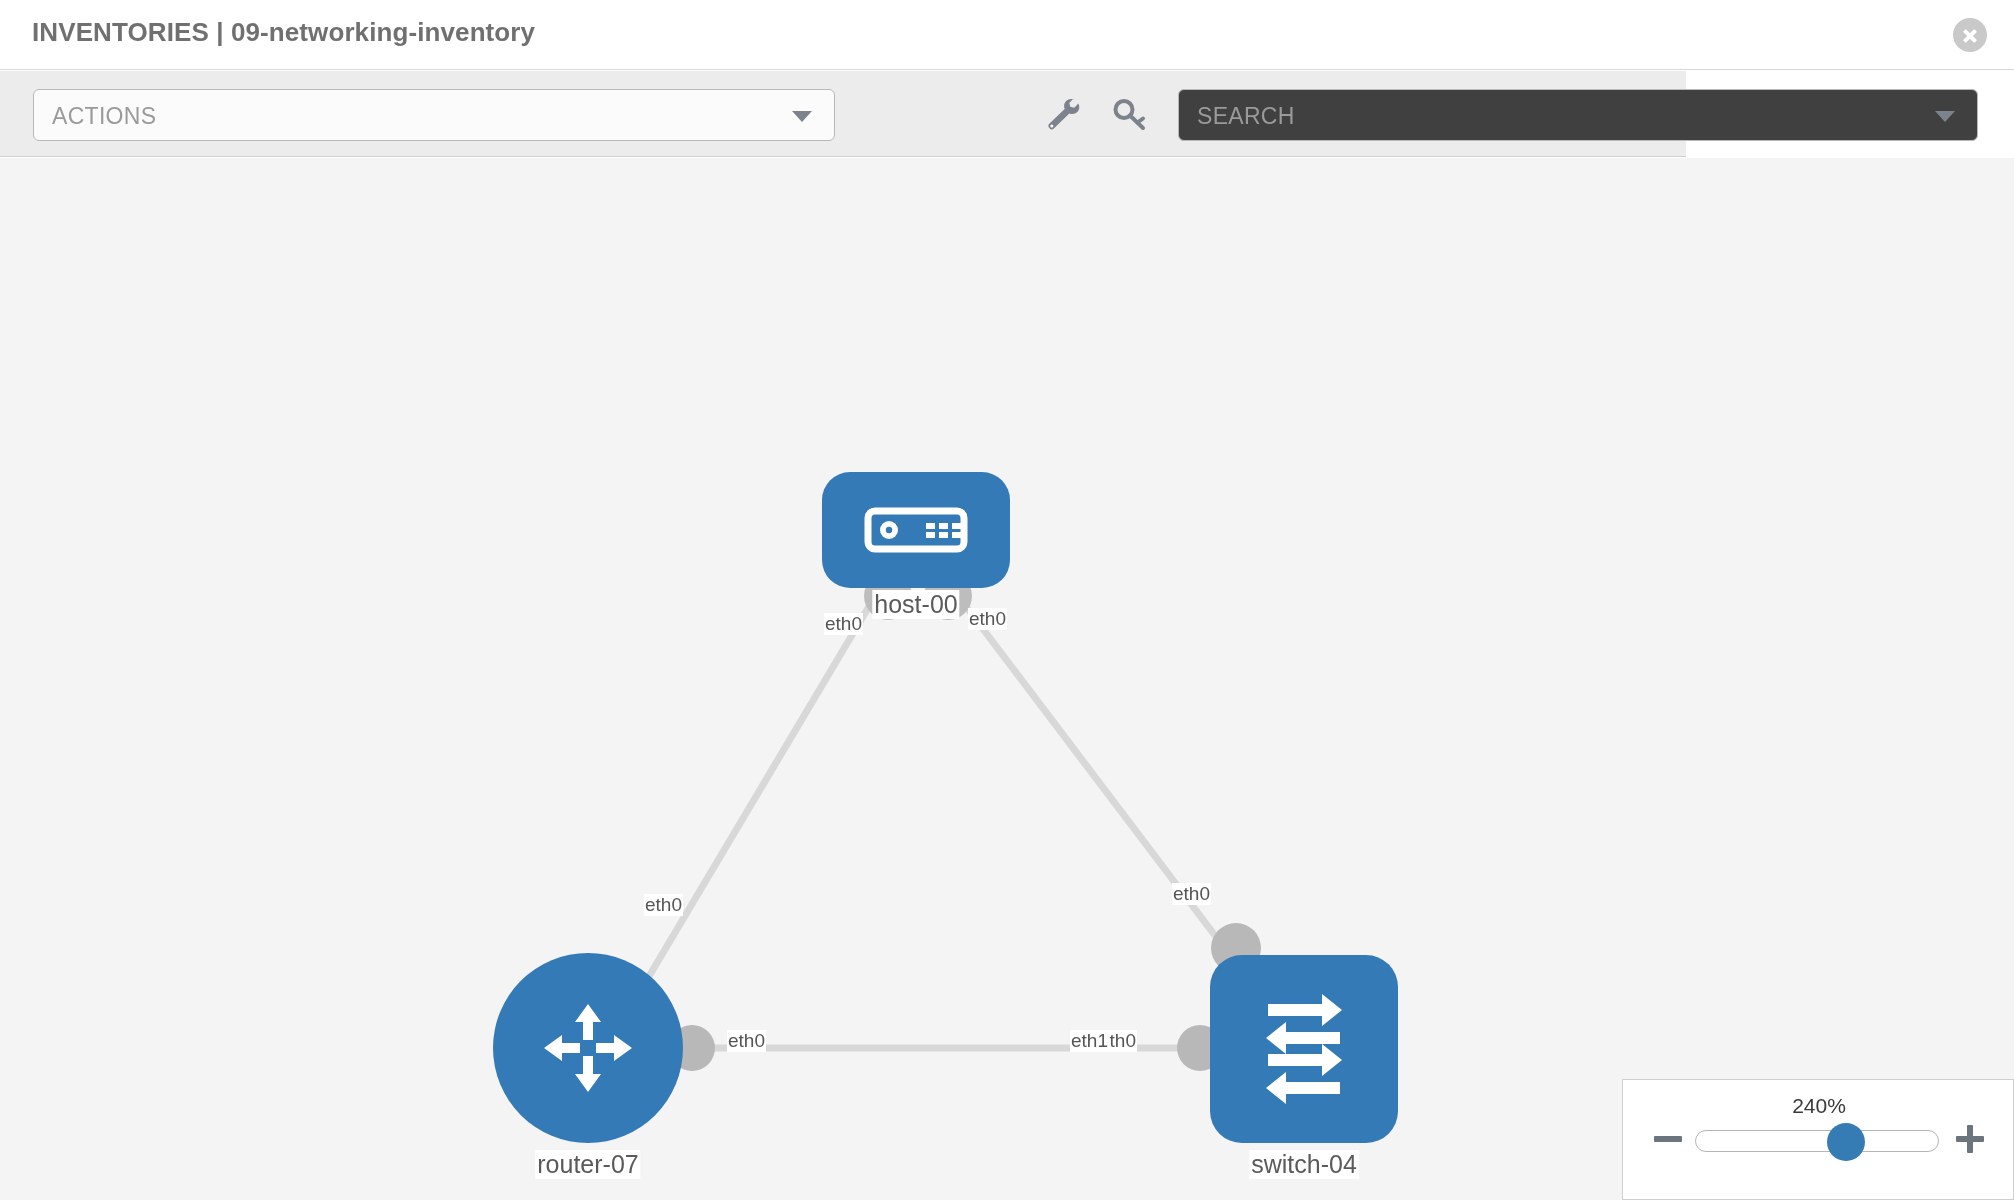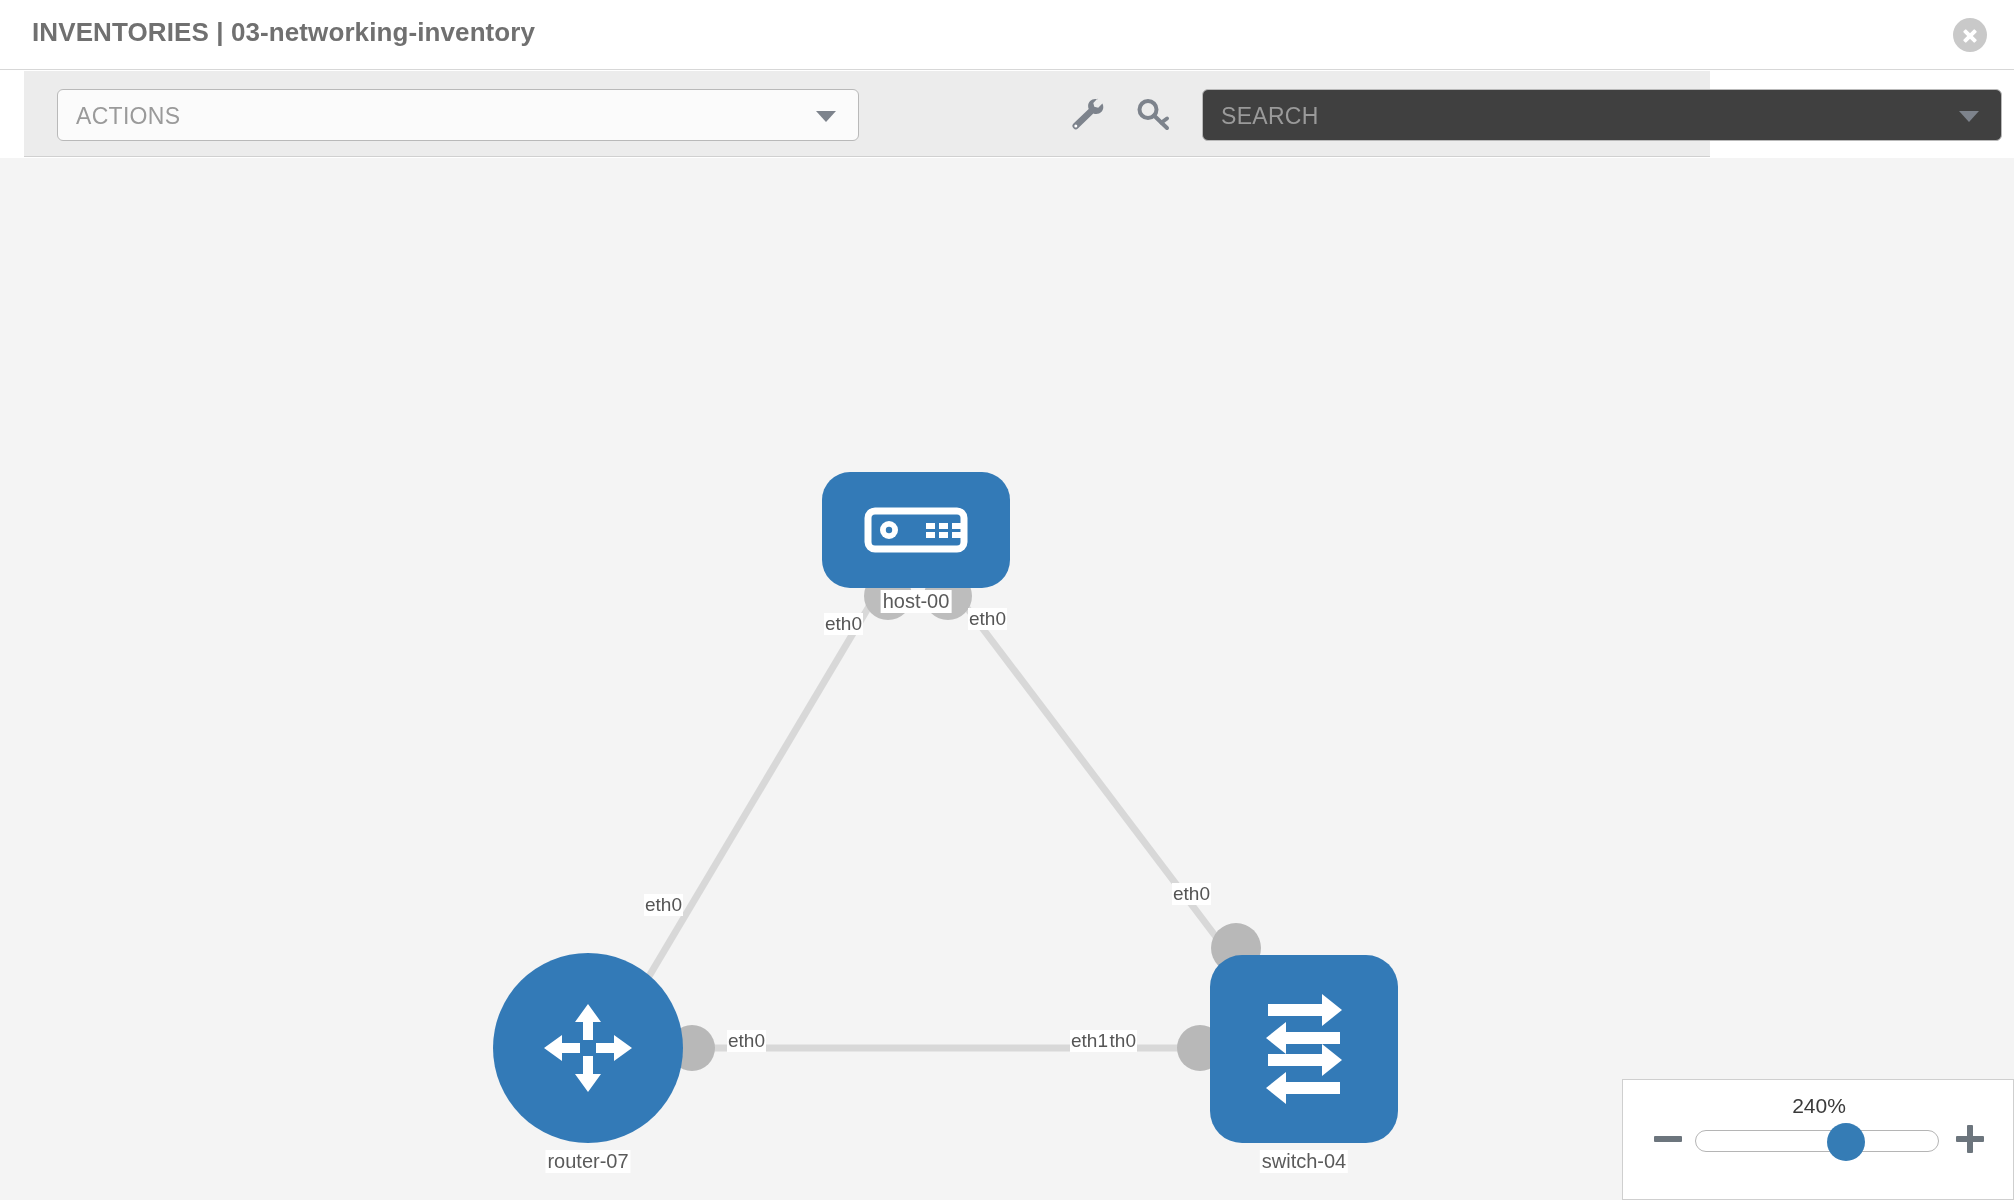--- a/index.html
+++ b/index.html
@@ -37,21 +37,20 @@
   }
   .close-btn::before { transform: rotate(45deg); }
   .close-btn::after  { transform: rotate(-45deg); }
 
   
   .toolbar {
     position: absolute; left: 0; top: 71px;
     width: 1686px; height: 86px;
     background: #ececec;
     border-bottom: 1px solid #d0d0d0;
-    margin-left: 24px;
   }
   .actions-select {
     position: absolute; left: 33px; top: 18px;
     width: 802px; height: 52px;
     background: #fbfbfb;
     border: 1px solid #b9b9b9; border-radius: 6px;
     cursor: pointer;
   }
   .actions-label {
     position: absolute; left: 18px; top: 13px;
@@ -89,21 +88,21 @@
   .canvas {
     position: absolute; left: 0; top: 158px;
     width: 2014px; height: 1042px;
     background: #f4f4f4;
     overflow: hidden;
   }
   .topology-svg { position: absolute; left: 0; top: 0; }
 
   .node-label {
     position: absolute;
-    font-size: 20px; color: #5a5a5a;
+    font-size: 25px; color: #5a5a5a;
     background: #ffffff;
     white-space: nowrap;
     padding: 0 2px;
     transform: translateX(-50%);
   }
   .iface-label {
     position: absolute;
     font-size: 19px; color: #555555;
     background: #ffffff;
     white-space: nowrap;
@@ -153,21 +152,21 @@
     background: #357cb5; cursor: grab;
     transform: translateX(-50%);
   }
 </style>
 </head>
 <body>
 
 <div id="app">
 
   <div class="header">
-    <div class="header-title">INVENTORIES | 03-networking-inventory</div>
+    <div class="header-title">INVENTORIES | 09-networking-inventory</div>
     <div class="close-btn"></div>
   </div>
 
   <div class="toolbar">
 
     <div class="actions-select">
       <span class="actions-label">ACTIONS</span>
       <span class="caret"></span>
     </div>
 

